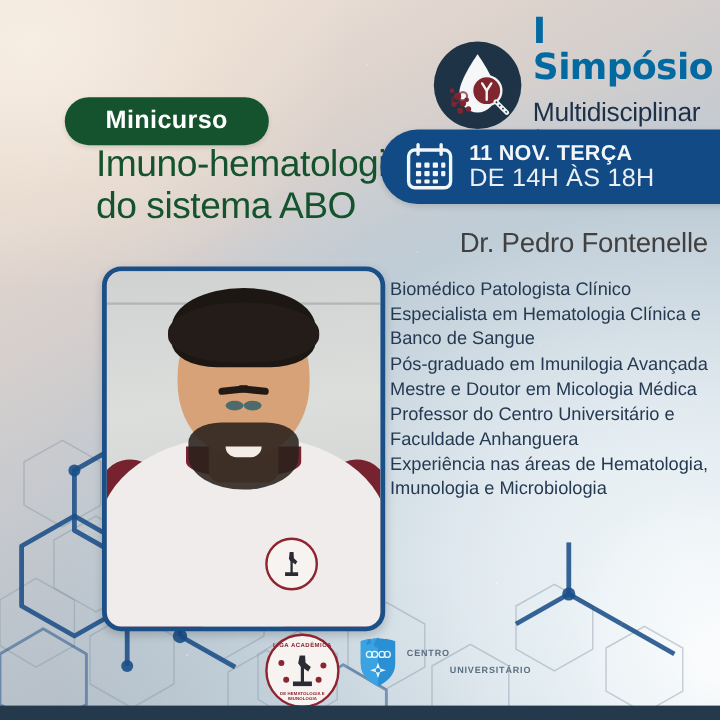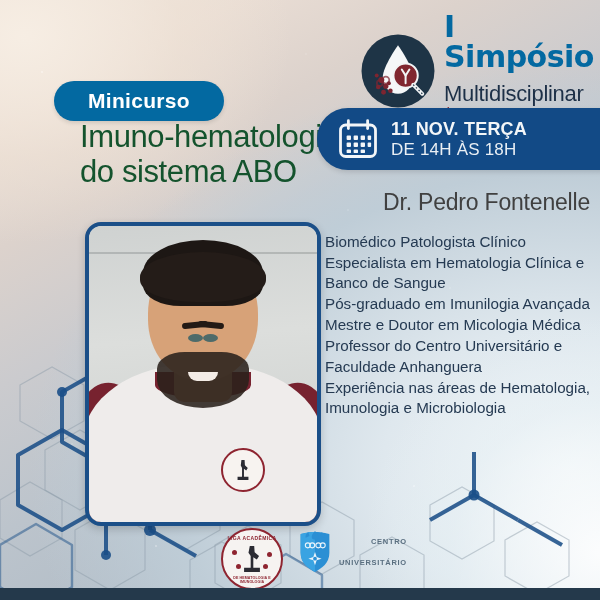--- a/index.html
+++ b/index.html
@@ -57,41 +57,41 @@
     font-family:"Liberation Sans", sans-serif;
   }
   .t-de-wrap{display:flex;align-items:center;gap:0;margin-top:2px;}
   .t-de{font-size:9px;font-weight:bold;color:#8c2128;}
   .t-de-rule{flex:1;height:1px;background:#8c2128;opacity:.75;}
   .t-hema{font-size:11.5px;color:#1d3047;margin-top:2px;letter-spacing:.1px;}
 
   
   .pill{
     position:absolute;left:54px;top:81px;
-    background:#0369a1;color:#fff;border-radius:22px;
+    background:#14532d;color:#fff;border-radius:22px;
     padding:8px 34px;font-size:21px;font-weight:bold;letter-spacing:.3px;
     box-shadow:0 2px 4px rgba(0,0,0,.12);
   }
   
   .title{
     position:absolute;left:80px;top:120px;width:290px;
     font-size:31px;line-height:1.12;color:#14532d;font-weight:400;
     letter-spacing:-.4px;
   }
   
   .datebar{
     position:absolute;left:317px;top:108px;width:290px;height:62px;
     background:#124a86;border-radius:31px 0 0 31px;
     display:flex;align-items:center;gap:12px;padding-left:20px;
     box-shadow:0 2px 5px rgba(0,0,0,.13);
   }
   .cal{width:42px;height:42px;flex:0 0 auto;}
   .dt-lines{display:flex;flex-direction:column;line-height:1.12;}
   .dt-1{font-size:18px;font-weight:bold;color:#f3f6f8;letter-spacing:.2px;}
-  .dt-2{font-size:17px;color:#e9eff4;letter-spacing:.2px;}
+  .dt-2{font-size:21px;color:#e9eff4;letter-spacing:.2px;}
 
   
   .spk{
     position:absolute;left:310px;top:190px;width:280px;
     font-size:23px;line-height:1.08;color:#404040;letter-spacing:-.2px;text-align:right;
   }
   .bullets{
     position:absolute;left:310px;top:232px;width:288px;
     color:#253a52;font-size:15.2px;line-height:1.345;
     list-style:none;margin:0;padding:0;
@@ -150,21 +150,21 @@
   .liga-txt-top{top:5px;}
   .liga-txt-bot{bottom:4px;font-size:3.6px;letter-spacing:.1px;}
   .liga-scope{
     position:absolute;left:50%;top:50%;transform:translate(-50%,-50%);
     width:22px;height:26px;background:#2b2b33;
     clip-path:polygon(40% 0,60% 0,62% 24%,82% 38%,72% 52%,56% 43%,56% 84%,86% 84%,86% 100%,14% 100%,14% 84%,44% 84%,44% 38%,34% 26%);
   }
   .liga-dot{position:absolute;width:5px;height:5px;border-radius:50%;background:#8e2430;}
   .florence{position:absolute;left:298px;top:531px;display:flex;align-items:center;gap:7px;}
   .fl-shield{width:34px;height:42px;flex:0 0 auto;}
-  .fl-txt{display:flex;flex-direction:column;line-height:1;align-items:flex-end;}
+  .fl-txt{display:flex;flex-direction:row;line-height:1;}
   .fl-1{font-size:7.5px;color:#5a6f80;letter-spacing:.7px;font-weight:bold;}
   .fl-2{font-size:7.5px;color:#5a6f80;letter-spacing:.7px;font-weight:bold;margin-top:14px;}
   .fl-3{font-size:19px;color:#1b4f88;font-weight:bold;letter-spacing:.3px;margin-top:2px;
         font-family:"DejaVu Sans", sans-serif;}
 </style>
 </head>
 <body>
 
 <div class="poster">
 

